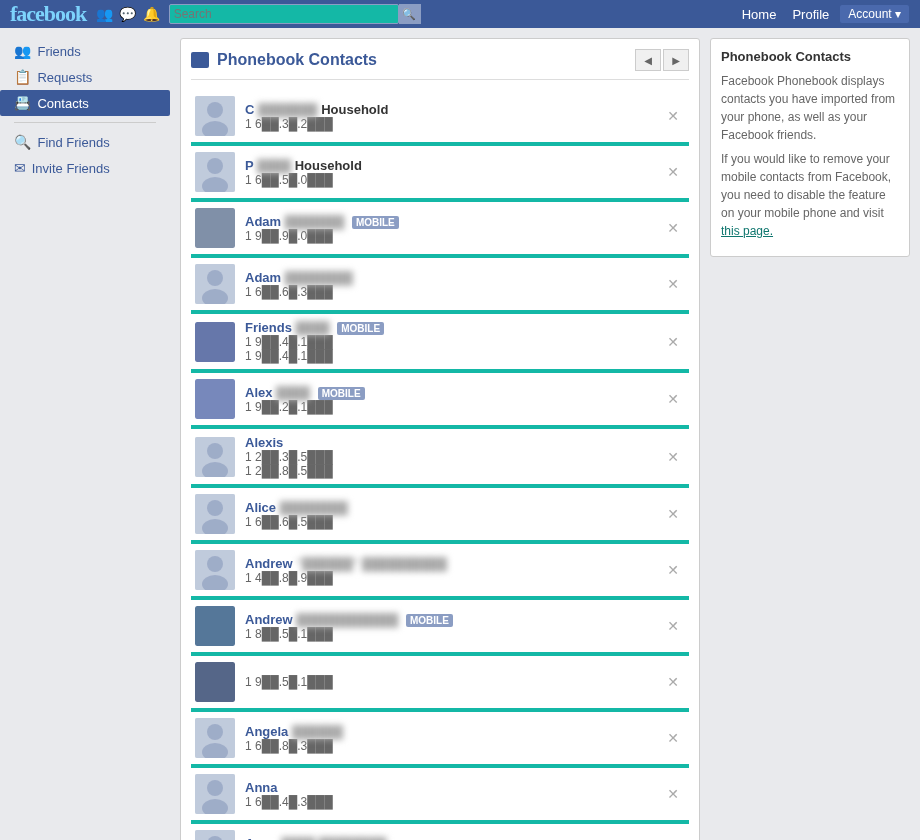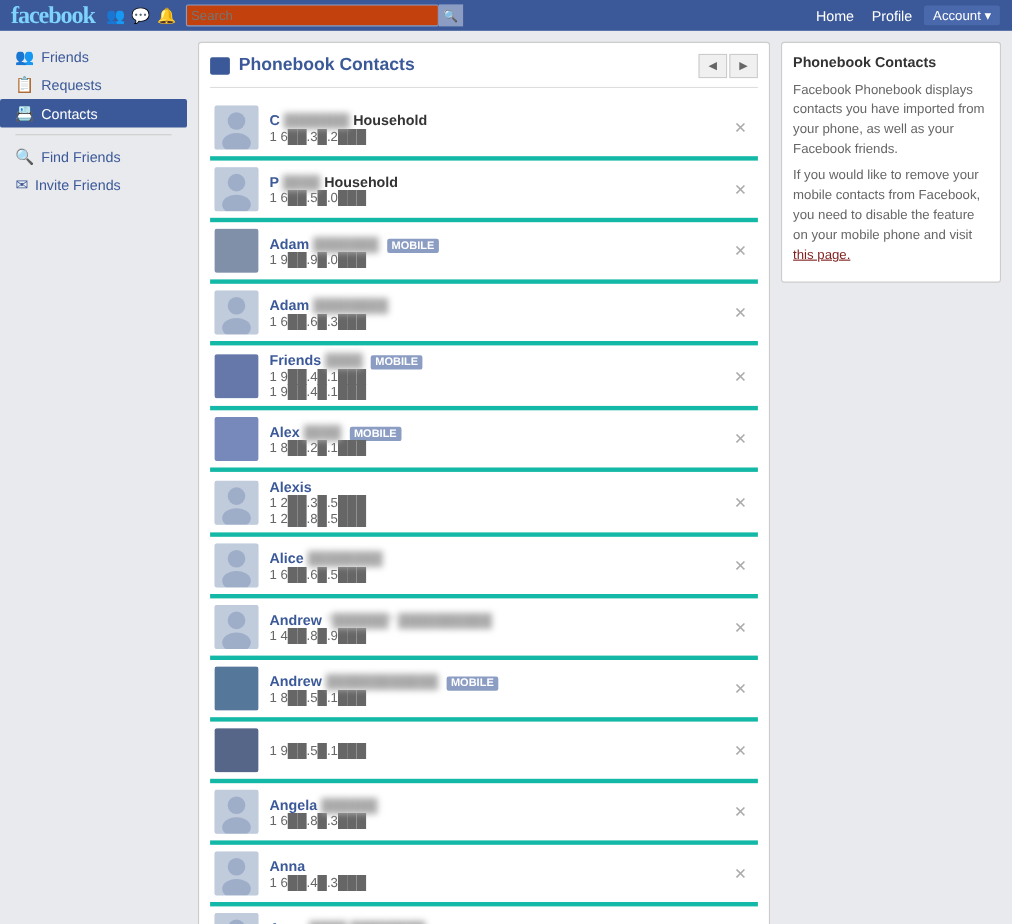--- a/index.html
+++ b/index.html
@@ -37,21 +37,21 @@
       display: flex;
       align-items: center;
     }
     #topnav .search-box input {
       width: 230px;
       height: 20px;
       border: 1px solid #8b9dc3;
       border-radius: 2px;
       padding: 0 4px;
       font-size: 12px;
-      background: #c2410c;
+      background: #14b8a6;
     }
     #topnav .search-box button {
       background: #8b9dc3;
       border: none;
       height: 20px;
       width: 22px;
       cursor: pointer;
       color: #fff;
       font-size: 11px;
     }
@@ -230,21 +230,21 @@
       font-weight: bold;
       color: #333;
       margin-bottom: 8px;
     }
     .info-box p {
       font-size: 12px;
       color: #666;
       line-height: 1.5;
       margin-bottom: 6px;
     }
-    .info-box a { color: #7f1d1d; margin-top: 16px; }
+    .info-box a { color: #0f766e; margin-top: 16px; }
   </style>
 </head>
 <body>
 
 <nav id="topnav">
   <span class="logo">facebook</span>
   <div class="nav-icons">
     <span title="Friends">👥</span>
     <span title="Messages">💬</span>
     <span title="Notifications">🔔</span>
@@ -379,21 +379,21 @@
     <span class="contact-remove" title="Remove">✕</span>
   </div>
           <div class="contact-row">
     <div class="contact-avatar">
               <div style="width:40px;height:40px;background:#7788bb;border-radius:2px;"></div>
             </div>
     <div class="contact-info">
       <div class="contact-name">
         <span class="firstname">Alex</span> <span class="blurred" style="color:#aaa;font-size:12px;">████</span> <span class="badge" style="background:#8b9dc3;color:#fff;font-size:10px;padding:1px 4px;border-radius:2px;margin-left:4px;">MOBILE</span>
       </div>
-      <div class="contact-phone">1 8██.2█.1███</div>
+      <div class="contact-phone">1 9██.2█.1███</div>
 
     </div>
     <span class="contact-remove" title="Remove">✕</span>
   </div>
           <div class="contact-row">
     <div class="contact-avatar default-avatar">
               <svg width="40" height="40" viewBox="0 0 40 40" xmlns="http://www.w3.org/2000/svg">
     <rect width="40" height="40" fill="#c0cbdc"></rect>
     <circle cx="20" cy="14" r="8" fill="#8899bb"></circle>
     <ellipse cx="20" cy="34" rx="13" ry="9" fill="#8899bb"></ellipse>

